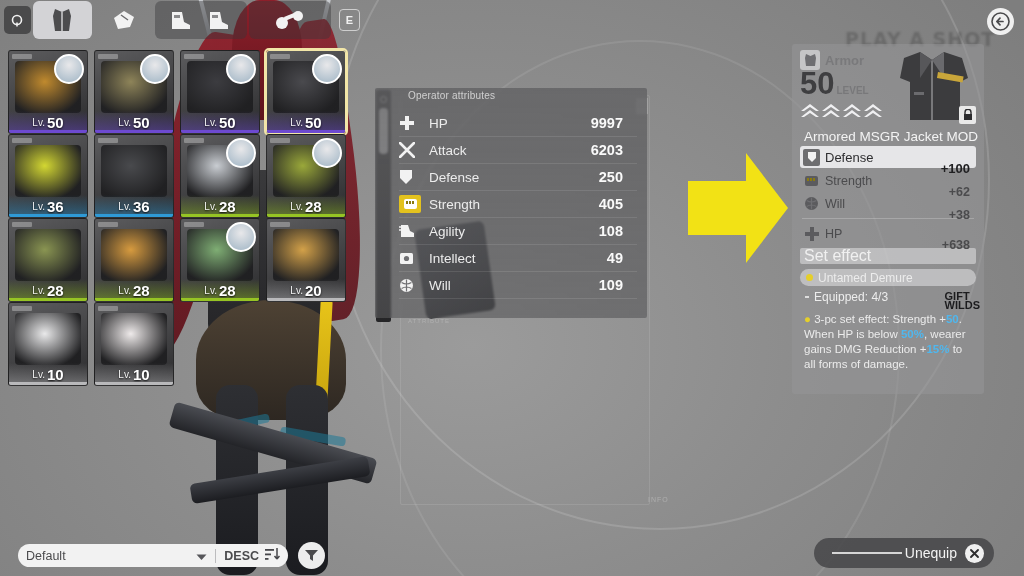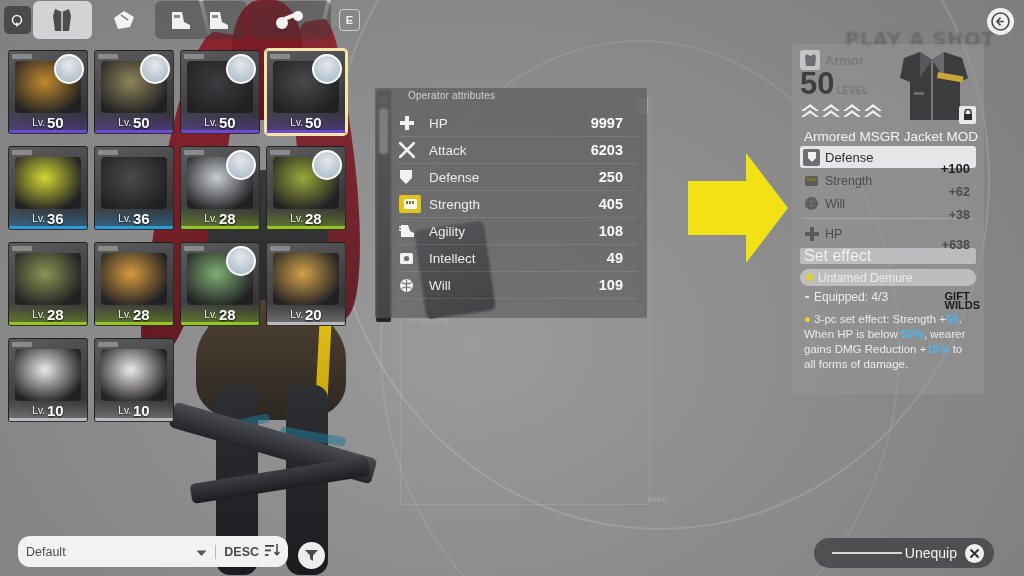--- a/index.html
+++ b/index.html
@@ -122,21 +122,21 @@
     margin-left: 6px;
   }
 
   
   .grid {
     position: absolute; left: 8px; top: 50px;
     width: 350px;
     display: grid;
     grid-template-columns: repeat(4, 80px);
     grid-auto-rows: 84px;
-    gap: 12px 6px;
+    gap: 0 6px;
   }
   .cell {
     position: relative; width: 80px; height: 84px;
     background: linear-gradient(160deg,#5c5c5e,#2b2b2d);
     border-radius: 3px;
     overflow: hidden;
     border: 1px solid rgba(20,20,20,.55);
   }
   .cell.selected { outline: 2px solid #f2e6a8; outline-offset: 0px; border-color:#f2e6a8; }
   .cell .corner {
@@ -310,21 +310,21 @@
   
   .backbtn {
     position: absolute; right: 10px; top: 8px; width: 27px; height: 27px;
     border-radius: 50%; background: #f0f0f0;
     display: flex; align-items: center; justify-content: center;
   }
 
   
   .sortbar {
     position: absolute; left: 18px; bottom: 9px;
-    width: 270px; height: 31px; border-radius: 12px;
+    width: 270px; height: 23px; border-radius: 12px;
     background: #f2f2f2;
     display: flex; align-items: center; padding: 0 8px;
   }
   .sortbar .sel { flex: 1; font-size: 12.5px; color: #4a4a4c; }
   .sortbar .chev { margin-right: 8px; }
   .sortbar .vline { width: 1px; height: 14px; background: #bcbcbe; margin-right: 8px; }
   .sortbar .desc { font-size: 12.5px; color: #4a4a4c; font-weight: 600; margin-right: 6px; }
   .filterbtn {
     position: absolute; left: 298px; bottom: 7px; width: 27px; height: 27px;
     border-radius: 50%; background: #ededed;

